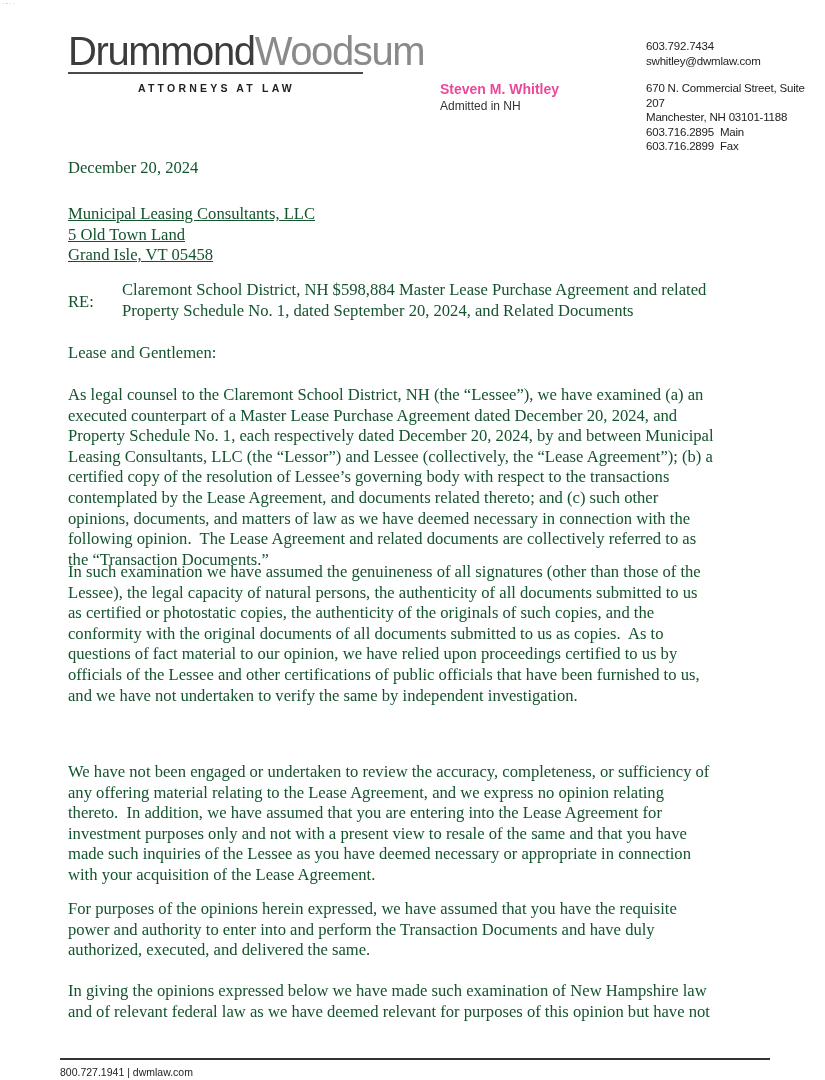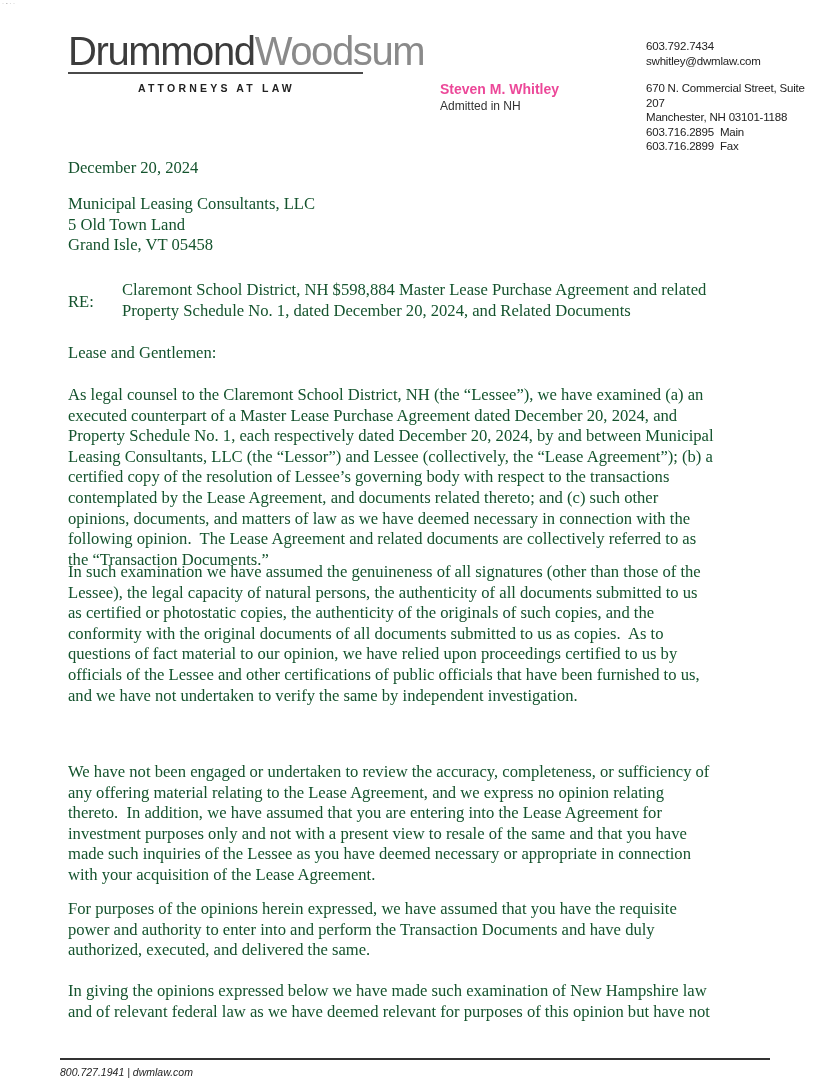--- a/index.html
+++ b/index.html
@@ -23,37 +23,37 @@
   .attorney { position: absolute; left: 440px; top: 38px; font-family: "Liberation Sans", sans-serif; }
   .attorney-name { font-weight: bold; font-size: 14px; color: #ec4899; margin-top: 43px; }
   .attorney-admit { font-size: 12px; color: #333; margin-top: 2px; }
 
   .contact { position: absolute; left: 646px; top: 39px; font-family: Liberation Sans, sans-serif; font-size: 11.5px; line-height: 14.5px; color: #222; letter-spacing: -0.2px; }
   .contact .gap { height: 13px; }
 
   
   .text { font-family: "Liberation Serif", serif; font-size: 16.6px; line-height: 20.6px; color: #14532d; }
   .date { position: absolute; left: 68px; top: 158px; }
-  .recipient { position: absolute; left: 68px; top: 194px; }
+  .recipient { position: absolute; left: 68px; top: 204px; text-decoration: underline; }
   .re { position: absolute; left: 68px; top: 280px; width: 740px; }
   .re-label { position: absolute; left: 0; top: 12px; }
   .re-body { position: absolute; left: 54px; top: 0; width: 700px; }
   .salutation { position: absolute; left: 68px; top: 343px; }
 
   .para { position: absolute; left: 68px; width: 760px; }
   .para span.l { display: block; white-space: nowrap; }
   .p1 { top: 385px; }
   .p2 { top: 562px; }
   .p3 { top: 762px; }
   .p4 { top: 899px; }
   .p5 { top: 981px; }
 
   
   .footer-rule { position: absolute; left: 60px; top: 1058px; width: 710px; height: 1.5px; background: #333; }
-  .footer-text { position: absolute; left: 60px; top: 1066px; font-family: "Liberation Sans", sans-serif; font-size: 10.5px; color: #222; font-style: italic; }
+  .footer-text { position: absolute; left: 60px; top: 1066px; font-family: "Liberation Sans", sans-serif; font-size: 10.5px; color: #222; }
 </style>
 </head>
 <body>
 
 <div class="page">
 
   <div class="specks">·  ‐   ·    ·</div>
 
   <div class="logo">
     <div class="logo-word"><span class="drummond">Drummond</span><span class="woodsum">Woodsum</span></div>
@@ -81,21 +81,21 @@
   <div class="text recipient">
     <div>Municipal Leasing Consultants, LLC</div>
     <div>5 Old Town Land</div>
     <div>Grand Isle, VT 05458</div>
   </div>
 
   <div class="text re">
     <div class="re-label">RE:</div>
     <div class="re-body">
       <div style="white-space:nowrap">Claremont School District, NH $598,884 Master Lease Purchase Agreement and related</div>
-      <div style="white-space:nowrap">Property Schedule No. 1, dated December 20, 2024, and Related Documents</div>
+      <div style="white-space:nowrap">Property Schedule No. 1, dated September 20, 2024, and Related Documents</div>
     </div>
   </div>
 
   <div class="text salutation">Lease and Gentlemen:</div>
 
   <div class="text para p1">
     <span class="l">As legal counsel to the Claremont School District, NH (the “Lessee”), we have examined (a) an</span>
     <span class="l">executed counterpart of a Master Lease Purchase Agreement dated December 20, 2024, and</span>
     <span class="l">Property Schedule No. 1, each respectively dated December 20, 2024, by and between Municipal</span>
     <span class="l">Leasing Consultants, LLC (the “Lessor”) and Lessee (collectively, the “Lease Agreement”); (b) a</span>

